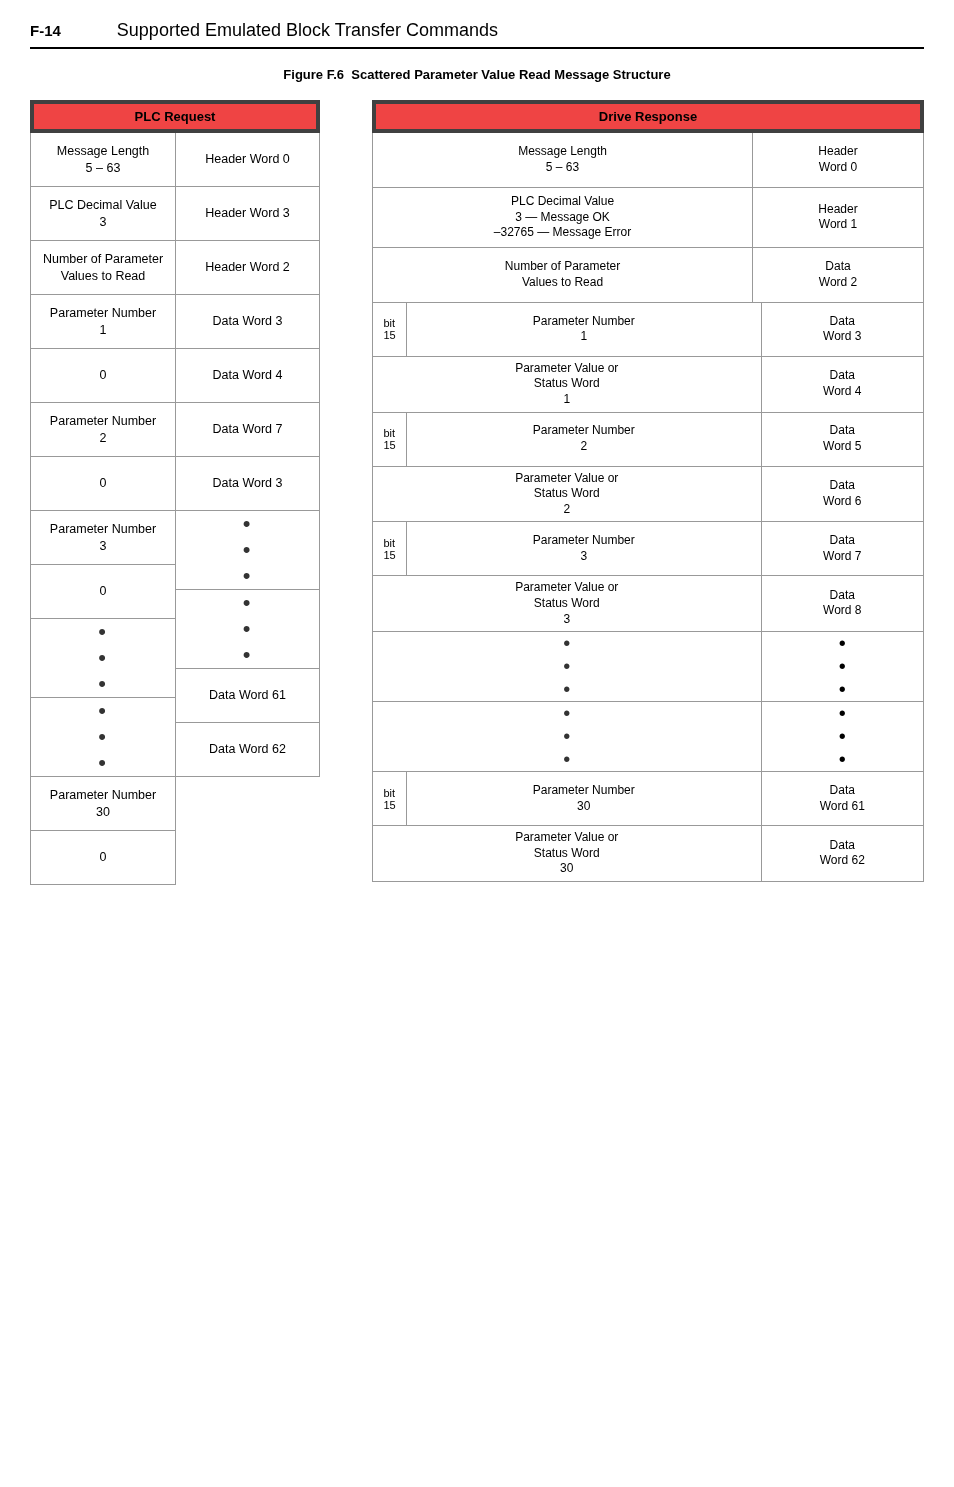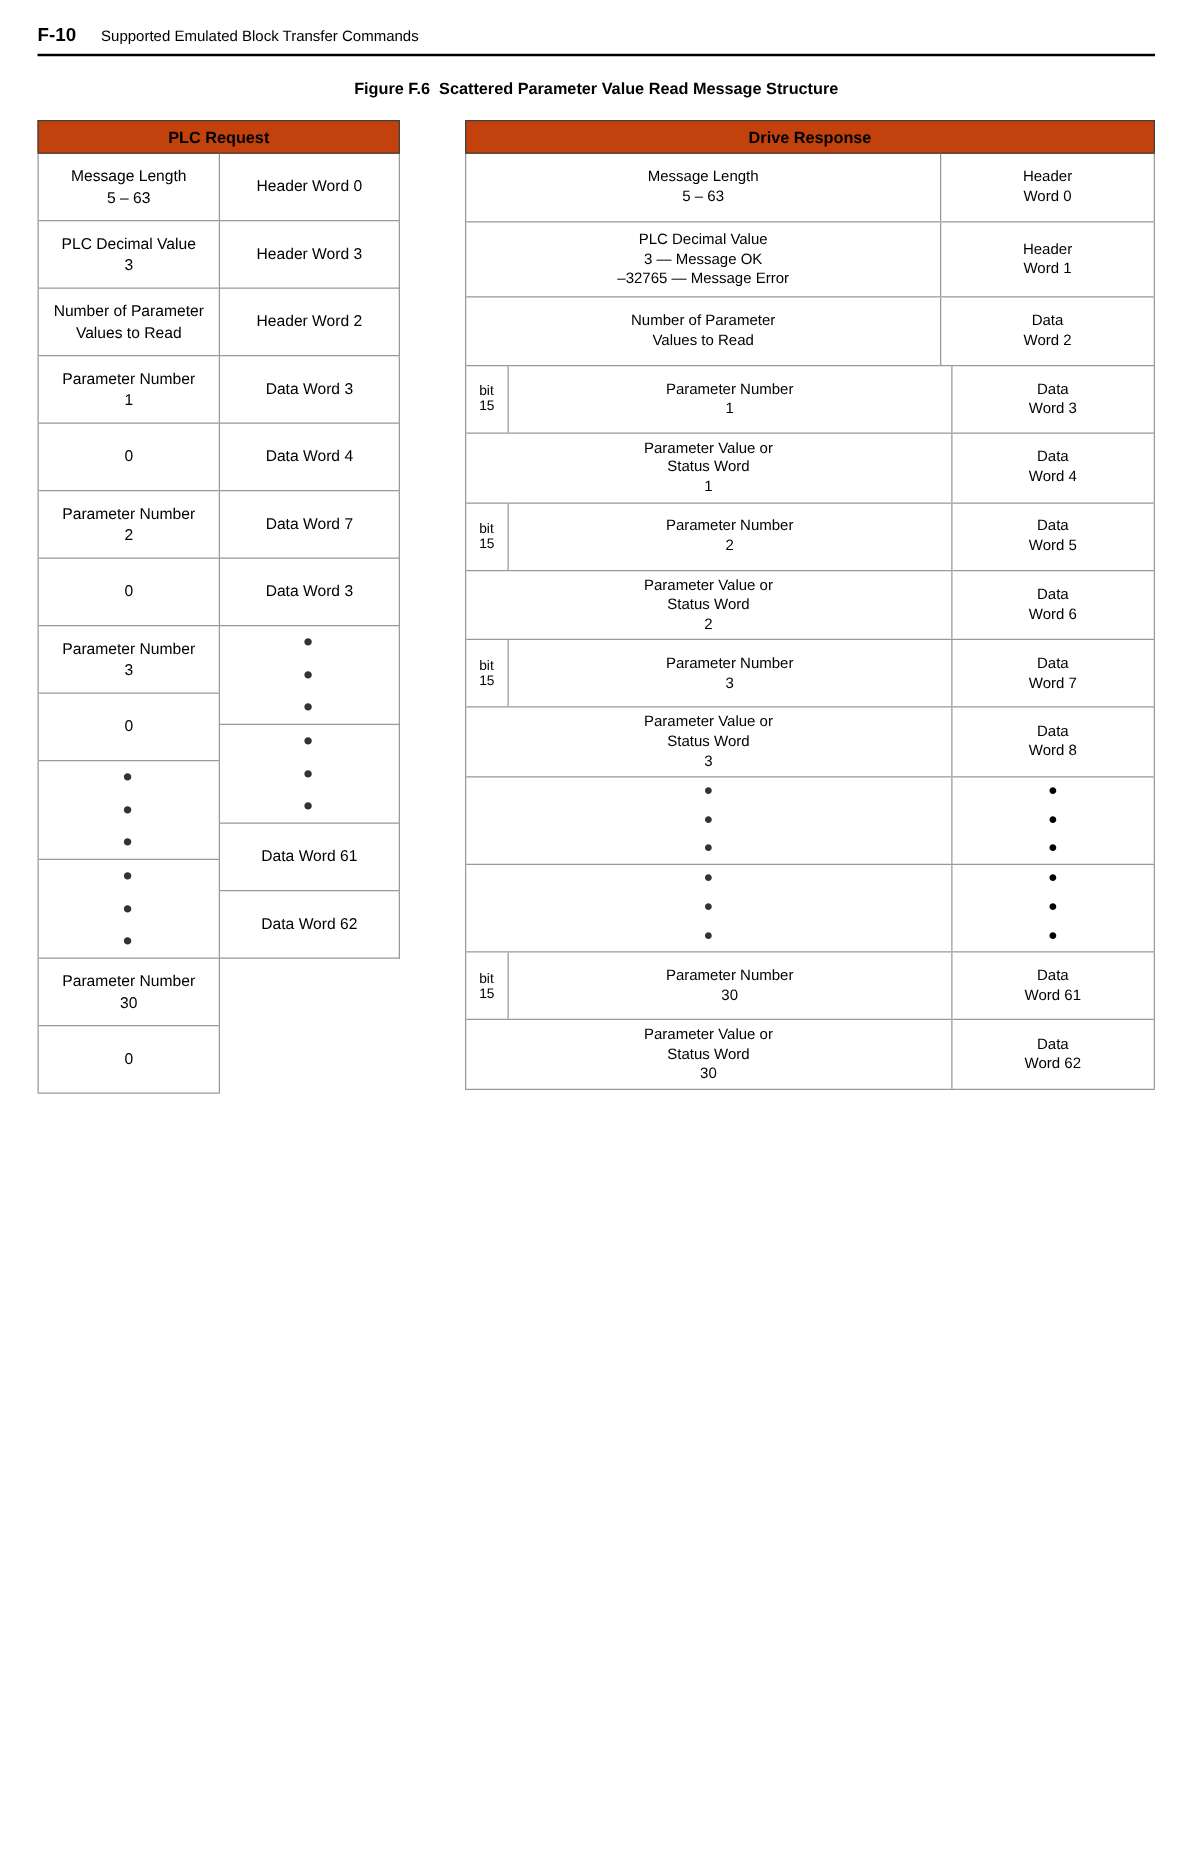--- a/index.html
+++ b/index.html
@@ -16,45 +16,46 @@
       gap: 20px;
       margin-bottom: 18px;
       border-bottom: 2px solid #000;
       padding-bottom: 6px;
     }
     .page-id {
       font-weight: bold;
       font-size: 15px;
     }
     .page-title-text {
-      font-size: 12px;
+      font-size: 18px;
+      margin-left: 36px;
     }
     .figure-title {
       text-align: center;
       font-weight: bold;
       font-size: 13px;
       margin-bottom: 18px;
     }
     .diagram-container {
       display: flex;
       gap: 30px;
       align-items: flex-start;
     }
     
     .plc-request {
       width: 290px;
       flex-shrink: 0;
     }
     .section-header {
-      background: #c2410c;
+      background: #ef4444;
       text-align: center;
       font-weight: bold;
       padding: 5px 8px;
       font-size: 13px;
-      border: 1px solid #404040;
+      border: 4px solid #404040;
       margin-bottom: 0;
     }
     .two-col-table {
       display: flex;
       border-left: 1px solid #999;
     }
     .col-left {
       flex: 1;
       border-right: 1px solid #999;
     }
@@ -172,21 +173,21 @@
       justify-content: center;
       font-size: 20px;
       border-bottom: 1px solid #999;
       color: #333;
     }
   </style>
 </head>
 <body>
 
 <div class="page-header">
-  <span class="page-id">F-10</span>
+  <span class="page-id">F-14</span>
   <span class="page-title-text">Supported Emulated Block Transfer Commands</span>
 </div>
 
 <div class="figure-title">
   <span>Figure F.6</span>&nbsp;&nbsp;<span>Scattered Parameter Value Read Message Structure</span>
 </div>
 
 <div class="diagram-container">
 
   <div class="plc-request">

